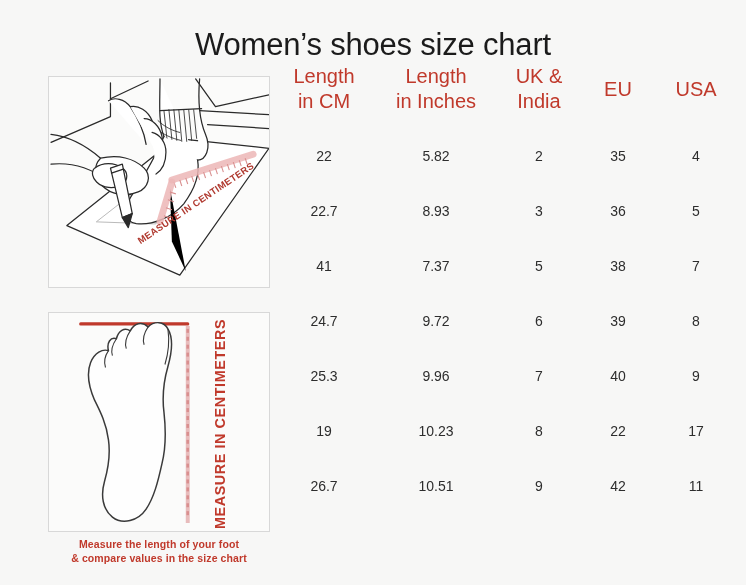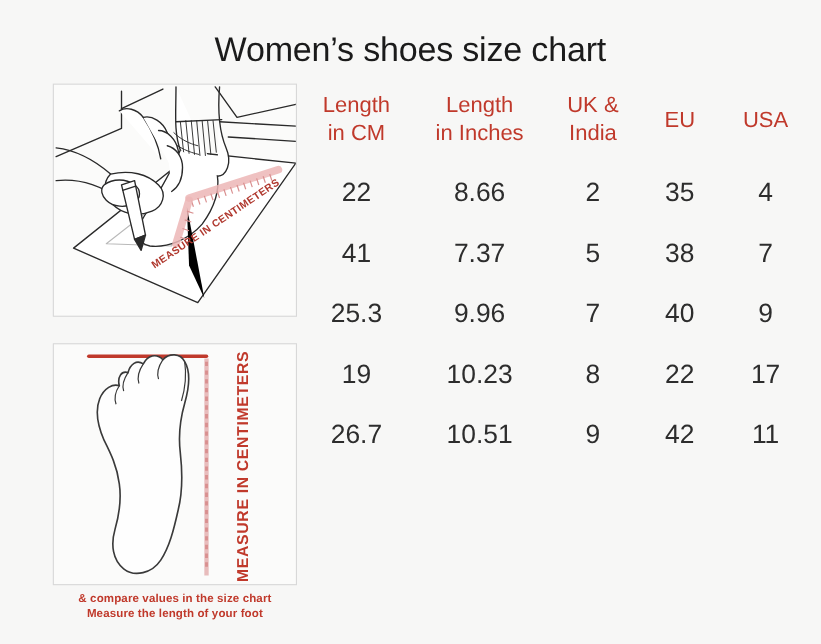--- a/index.html
+++ b/index.html
@@ -65,34 +65,33 @@
   #illus-caption span { display: block; white-space: nowrap; }
 
   
   #size-table {
     position: absolute;
     left: 272px;
     top: 64px;
     width: 466px;
     border-collapse: collapse;
     table-layout: fixed;
-    margin-top: 20px;
   }
   #size-table th {
     color: #c0392b;
     font-size: 20px;
     font-weight: 400;
     line-height: 25px;
     vertical-align: middle;
     padding: 0 0 14px 0;
     text-align: center;
   }
   #size-table td {
     color: #2d2d2d;
-    font-size: 24px;
+    font-size: 14px;
     font-weight: 400;
     text-align: center;
     height: 55px;
     vertical-align: middle;
     padding: 0;
   }
   .col-cm     { width: 104px; }
   .col-inch   { width: 120px; }
   .col-uk     { width: 86px; }
   .col-eu     { width: 72px; }
@@ -245,22 +244,22 @@
           <line x1="140" y1="184" x2="140" y2="188"></line>
         <line x1="140" y1="192" x2="140" y2="196"></line>
           <line x1="140" y1="200" x2="140" y2="204"></line>
       </g>
 
       <text x="178" y="112" transform="rotate(-90 178 112)" font-family="Liberation Sans, sans-serif" font-size="14.5" font-weight="bold" fill="#c0392b" letter-spacing="0.6" text-anchor="middle">MEASURE IN CENTIMETERS</text>
     </svg>
   </div>
 
   <div id="illus-caption">
+    <span>Measure the length of your foot</span>
     <span>&amp; compare values in the size chart</span>
-    <span>Measure the length of your foot</span>
   </div>
 
   <table id="size-table">
     <colgroup>
       <col class="col-cm">
         <col class="col-inch">
         <col class="col-uk">
         <col class="col-eu">
         <col class="col-usa">
     </colgroup>
@@ -282,33 +281,47 @@
           <span class="hdr-line">EU</span>
         </th>
         <th>
           <span class="hdr-line">USA</span>
         </th>
       </tr>
     </thead>
     <tbody id="size-table-body">
         <tr>
           <td>22</td>
-          <td>8.66</td>
+          <td>5.82</td>
           <td>2</td>
           <td>35</td>
           <td>4</td>
+        </tr>
+        <tr>
+          <td>22.7</td>
+          <td>8.93</td>
+          <td>3</td>
+          <td>36</td>
+          <td>5</td>
         </tr>
         <tr>
           <td>41</td>
           <td>7.37</td>
           <td>5</td>
           <td>38</td>
           <td>7</td>
         </tr>
         <tr>
+          <td>24.7</td>
+          <td>9.72</td>
+          <td>6</td>
+          <td>39</td>
+          <td>8</td>
+        </tr>
+        <tr>
           <td>25.3</td>
           <td>9.96</td>
           <td>7</td>
           <td>40</td>
           <td>9</td>
         </tr>
         <tr>
           <td>19</td>
           <td>10.23</td>
           <td>8</td>

